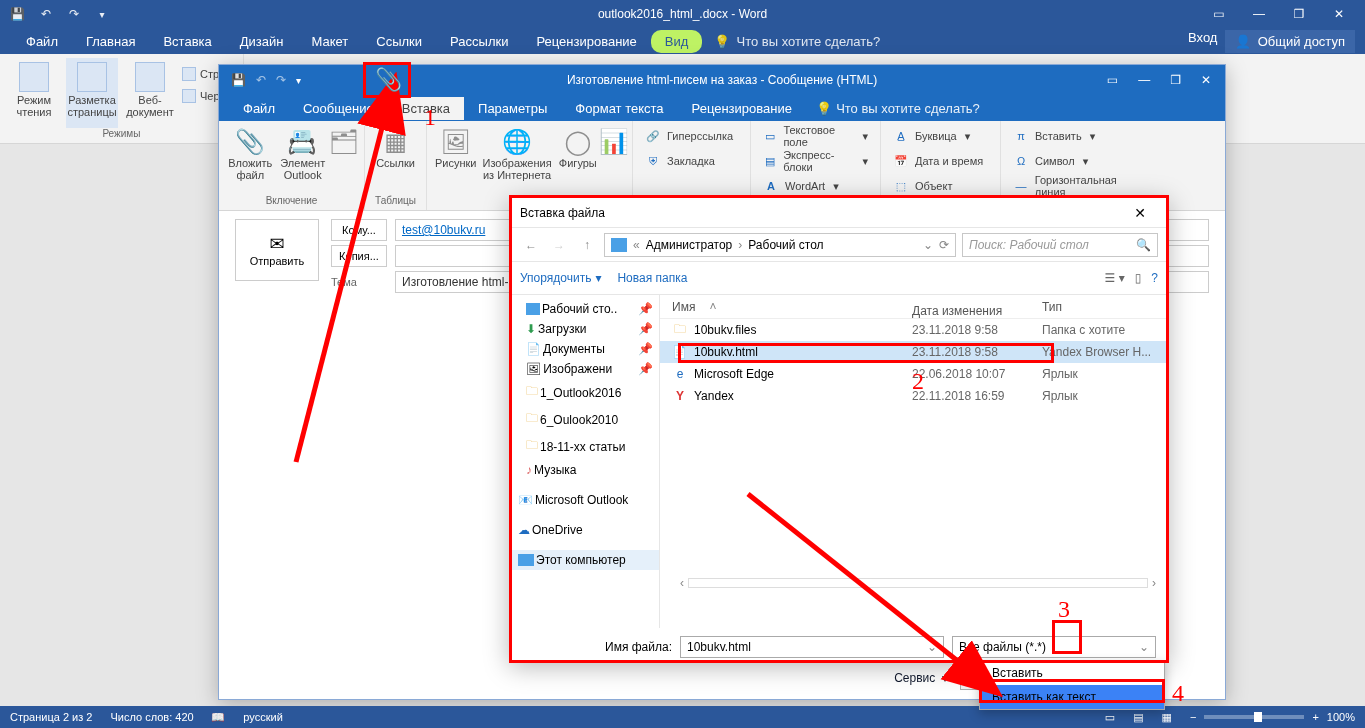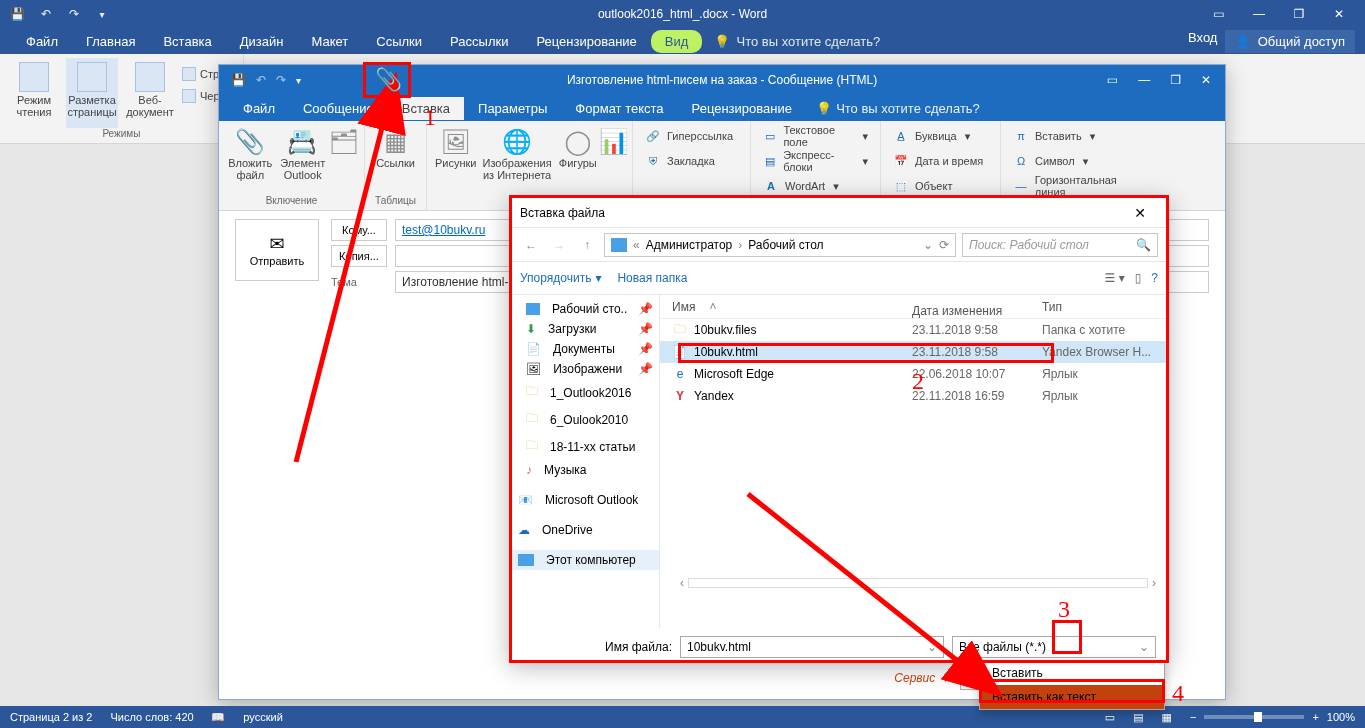--- a/index.html
+++ b/index.html
@@ -68,50 +68,50 @@
 .fd-arrow { width: 22px; height: 22px; display:flex;align-items:center;justify-content:center;color:#888; cursor:pointer;}
 .fd-path { flex: 1; height: 24px; border: 1px solid #c7c7c7; display: flex; align-items: center; padding: 0 6px; gap: 6px; font-size: 12px; }
 .fd-path .chev { color: #888; }
 .fd-search { width: 196px; height: 24px; border: 1px solid #c7c7c7; padding: 0 6px; color: #999; font-size: 12px; display:flex; align-items:center; position:relative;}
 .fd-search .mag { position:absolute; right:6px; color:#777;}
 .fd-toolbar { height: 32px; display: flex; align-items: center; padding: 0 10px; gap: 16px; font-size: 12px; }
 .fd-toolbar .link { color: #1e6cc0; cursor:pointer; display:flex; align-items:center; gap:4px;}
 .fd-tool-icons { margin-left:auto; display:flex; gap:10px; color:#666;}
 .fd-body { display: flex; height: 334px; border-top: 1px solid #e6e6e6; }
 .fd-side { width: 150px; border-right: 1px solid #e6e6e6; padding: 4px 0; overflow:hidden; font-size:12px;}
-.fd-side-item { padding: 3px 6px 3px 16px; display: flex; align-items: center; gap: 12px; white-space:nowrap; cursor:pointer;}
+.fd-side-item { padding: 3px 6px 3px 16px; display: flex; align-items: center; gap: 2px; white-space:nowrap; cursor:pointer;}
 .fd-side-item.sel { background:#e5f0fa;}
 .pin { position:absolute; right:6px; color:#888;}
 .fd-list { flex: 1; font-size: 12px; }
 .fd-head { display: flex; height: 24px; align-items: center; color: #555; border-bottom: 1px solid #eee; padding-left:12px;}
 .fd-head .h1 { width: 240px; display:flex; align-items:center; gap:14px;}
 .fd-head .h2 { width: 130px; margin-top: 8px; }
 .fd-head .h3 { flex: 1; }
 .fd-row { display: flex; height: 22px; align-items: center; padding-left:12px; cursor:pointer;}
 .fd-row.sel { background: #cfe5f8; }
 .fd-row .c1 { width: 240px; display: flex; align-items: center; gap: 6px; }
 .fd-row .c2 { width: 130px; color:#666;}
 .fd-row .c3 { flex: 1; color:#666;}
 .fico { width: 16px; height: 16px; display:flex; align-items:center; justify-content:center;}
 .fd-bottom { padding: 8px 12px; display:flex; flex-direction:column; gap:8px;}
 .fd-line1 { display:flex; align-items:center; gap:8px; font-size:12px;}
 .fd-line1 .lbl { width: 150px; text-align:right;}
 .fd-file-input{ flex:1; height:22px; border:1px solid #aaa; padding:0 6px; display:flex; align-items:center; justify-content:space-between;}
 .fd-filter { width:204px; height:22px; border:1px solid #aaa; display:flex; align-items:center; padding:0 6px; justify-content:space-between;}
 .fd-line2 { display:flex; align-items:center; gap:12px; justify-content:flex-end; font-size:12px;}
-.fd-service { color:#c2410c; cursor:pointer;font-style:italic;}
+.fd-service { color:#0f172a; cursor:pointer;}
 .fd-insert { width:92px; height:24px; border:1px solid #aaa; background:#eee; display:flex; align-items:center; position:relative; cursor:pointer;}
 .fd-insert .main { flex:1; text-align:center;}
 .fd-insert .drop { width:18px; border-left:1px solid #aaa; height:100%; display:flex; align-items:center; justify-content:center;}
 .fd-cancel { width:92px; height:24px; border:1px solid #aaa; background:#eee; display:flex; align-items:center; justify-content:center; cursor:pointer; position:relative;}
 
 
 .insert-menu { position:absolute; top:660px; left:979px; width:186px; border:1px solid #a7a7a7; background:#fff; box-shadow:0 4px 10px rgba(0,0,0,.25); z-index:40; font-size:12px;}
 .insert-menu .mi { padding:5px 12px; cursor:pointer;}
-.insert-menu .mi.hover { background:#c2410c;}
+.insert-menu .mi.hover { background:#3b82f6;}
 
 
 .redbox { position:absolute; border:3px solid #ff0000; z-index:50; pointer-events:none;}
 .rednum { position:absolute; color:#ff0000; font-size:24px; font-weight:400; z-index:51; font-family:"Times New Roman", serif;}
 
 
 .svg-over { position:absolute; top:0; left:0; width:1365px; height:728px; z-index:49; pointer-events:none;}
 
 
 .statusbar { position:absolute; bottom:0; left:0; right:0; height:22px; background:#2b579a; color:#fff; display:flex; align-items:center; font-size:11px; padding:0 10px; gap:18px;}

